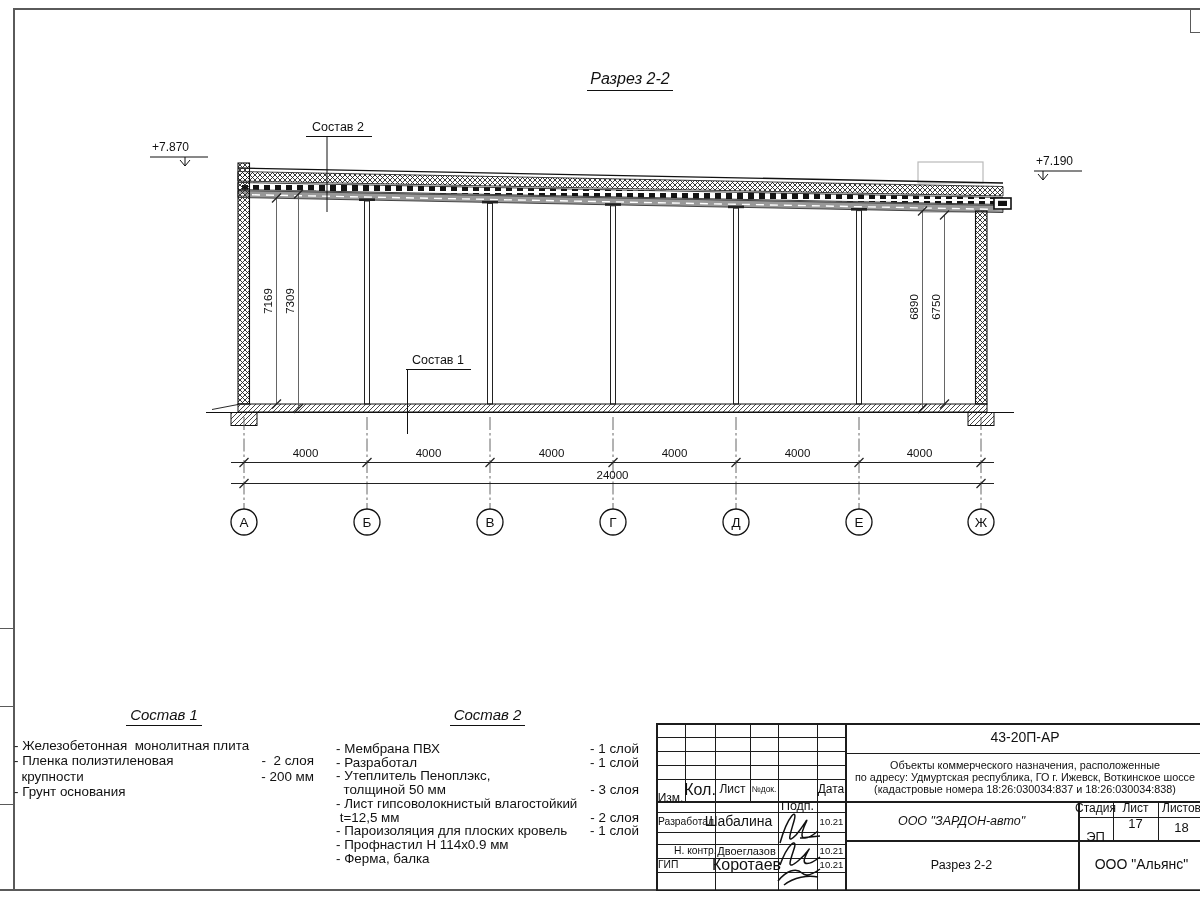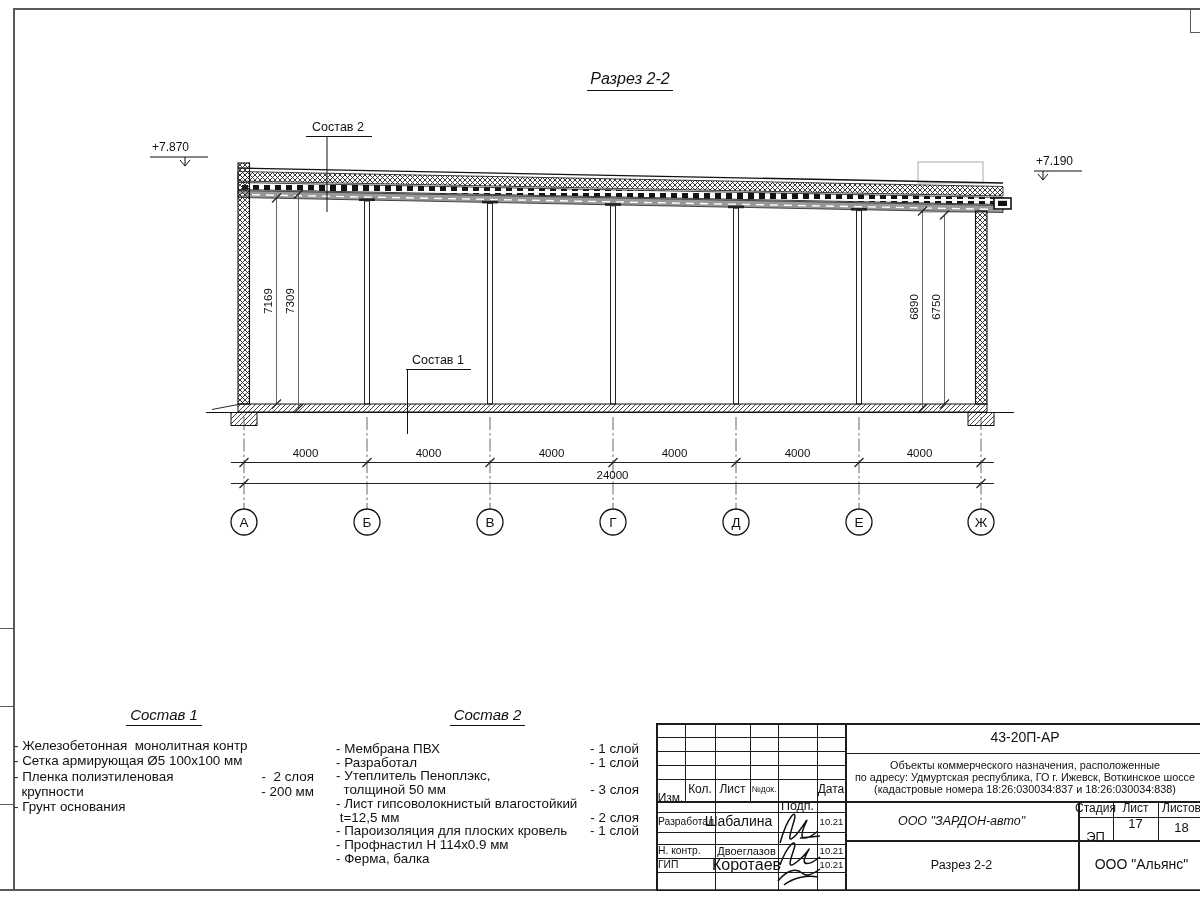--- a/index.html
+++ b/index.html
@@ -196,25 +196,21 @@
       <text class="axtxt" text-anchor="middle" x="736" y="527">Д</text>
       <text class="axtxt" text-anchor="middle" x="859" y="527">Е</text>
       <text class="axtxt" text-anchor="middle" x="981" y="527">Ж</text>
     </g>
   </svg>
 
   <div class="comp c1" style="left:14px;top:706px;width:300px">
     <div class="comp-head"><span>Состав 1</span></div>
     <div class="comp-items">
       <div class="row">
-          <span class="rt">- Железобетонная  монолитная контр</span>
-          <span class="rv"></span>
-        </div>
-      <div class="row">
-          <span class="rt">- Сетка армирующая Ø5 100х100 мм</span>
+          <span class="rt">- Железобетонная  монолитная плита</span>
           <span class="rv"></span>
         </div>
       <div class="row">
           <span class="rt">- Пленка полиэтиленовая</span>
           <span class="rv">-  2 слоя</span>
         </div>
       <div class="row">
           <span class="rt">  крупности</span>
           <span class="rv">- 200 мм</span>
         </div>
@@ -290,30 +286,30 @@
     <div class="sl" style="left:59px;top:0;width:1px;height:168px"></div>
     <div class="sl" style="left:94px;top:0;width:1px;height:78px"></div>
     <div class="sl" style="left:122px;top:0;width:1px;height:168px"></div>
     <div class="sl" style="left:161px;top:0;width:1px;height:168px"></div>
     <div class="sl" style="left:189px;top:0;width:1.5px;height:168px"></div>
     <div class="sl" style="left:422px;top:78px;width:1.5px;height:90px"></div>
     <div class="sl" style="left:457px;top:78px;width:1px;height:39px"></div>
     <div class="sl" style="left:502px;top:78px;width:1px;height:39px"></div>
 
     <div class="sc" style="left:0;top:56px;width:29px;height:40px;font-size:12px">Изм.</div>
-    <div class="sc" style="left:29px;top:56px;width:30px;height:22px;font-size:12px">Кол.</div>
+    <div class="sc" style="left:29px;top:56px;width:30px;height:22px;font-size:16px">Кол.</div>
     <div class="sc" style="left:59px;top:56px;width:35px;height:22px;font-size:12px">Лист</div>
     <div class="sc" style="left:94px;top:56px;width:28px;height:22px;font-size:8.5px">№док.</div>
     <div class="sc" style="left:122px;top:72px;width:39px;height:22px;font-size:12.5px">Подп.</div>
     <div class="sc" style="left:161px;top:56px;width:28px;height:22px;font-size:12px">Дата</div>
 
     <div class="sc left" style="left:2px;top:89px;width:56px;height:20px;font-size:10.3px">Разработал</div>
     <div class="sc" style="left:52px;top:89px;width:61px;height:20px;font-size:14px">Шабалина</div>
     <div class="sc" style="left:162px;top:89px;width:27px;height:20px;font-size:9.5px">10.21</div>
-    <div class="sc left" style="left:2px;top:121px;width:56px;height:14px;font-size:10.3px">Н. контр.</div>
+    <div class="sc left" style="left:18px;top:121px;width:56px;height:14px;font-size:10.3px">Н. контр.</div>
     <div class="sc" style="left:60px;top:121px;width:61px;height:14px;font-size:11px">Двоеглазов</div>
     <div class="sc" style="left:162px;top:121px;width:27px;height:14px;font-size:9.5px">10.21</div>
     <div class="sc left" style="left:2px;top:135px;width:56px;height:14px;font-size:10.3px">ГИП</div>
     <div class="sc" style="left:60px;top:135px;width:61px;height:14px;font-size:16px">Коротаев</div>
     <div class="sc" style="left:162px;top:135px;width:27px;height:14px;font-size:9.5px">10.21</div>
 
     <svg style="position:absolute;left:118px;top:82px;overflow:visible" width="48" height="46">
       <path d="M6 38 C14 10 24 2 20 16 C16 30 12 40 22 30 C32 18 36 8 30 22 C24 36 32 36 44 26 M26 33 L46 31" fill="none" stroke="#111" stroke-width="1.5"></path>
     </svg>
     <svg style="position:absolute;left:116px;top:110px;overflow:visible" width="52" height="56">

